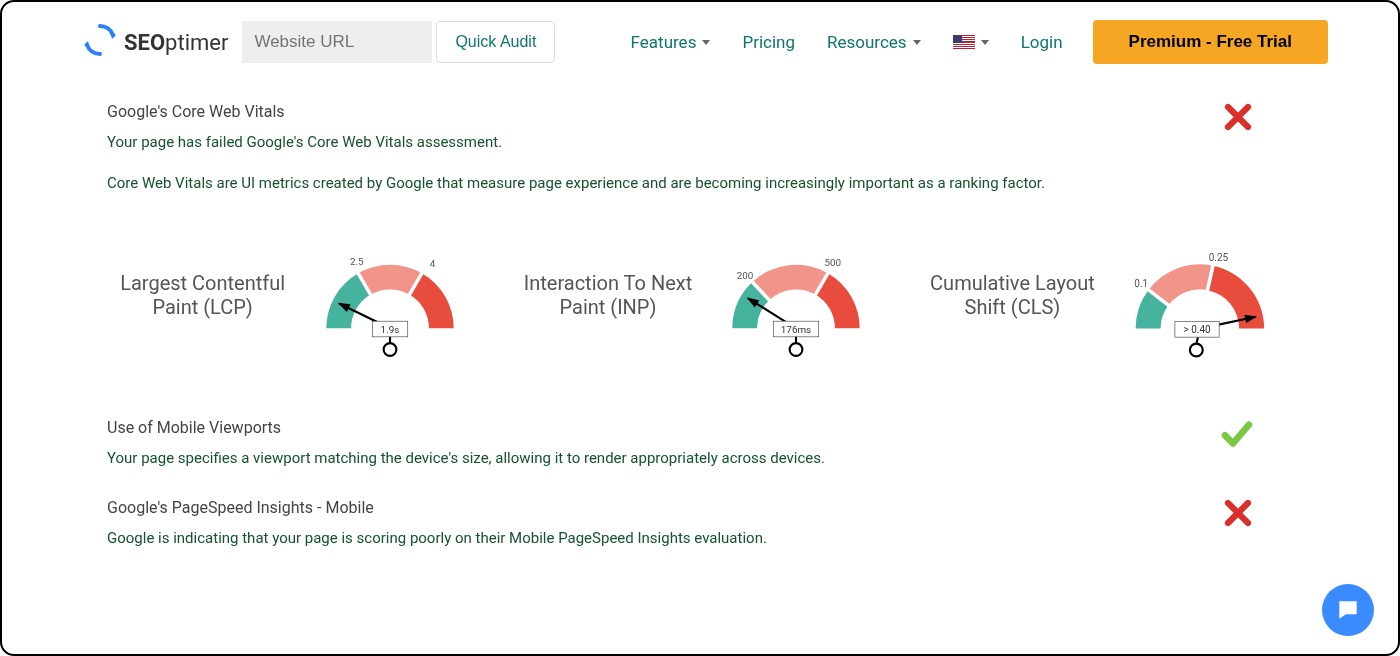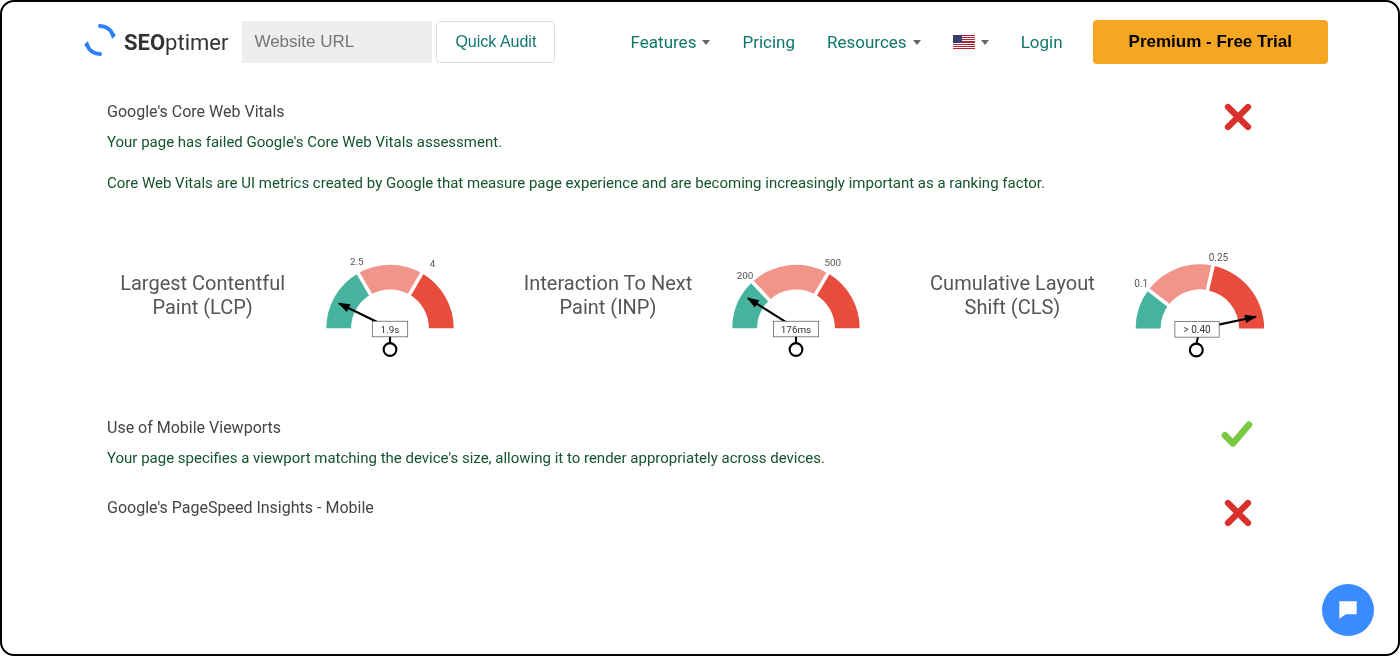--- a/index.html
+++ b/index.html
@@ -298,20 +298,21 @@
     <div class="section-desc">Your page specifies a viewport matching the device's size, allowing it to render appropriately across devices.</div>
   </div>
 
   <div class="section">
     <div class="section-title">Google's PageSpeed Insights - Mobile</div>
     <div class="status-icon">
       <svg width="30" height="30" viewBox="0 0 24 24">
         <path d="M4 4 L20 20 M20 4 L4 20" stroke="#d9302c" stroke-width="5" stroke-linecap="round"></path>
       </svg>
     </div>
+    <div class="section-desc">Google is indicating that your page is scoring poorly on their Mobile PageSpeed Insights evaluation.</div>
   </div>
 
 </div>
 
 <div class="chat-badge">
   <svg width="26" height="26" viewBox="0 0 24 24">
     <path d="M4 4h16v12H10l-6 4V4z" fill="#fff"></path>
   </svg>
 </div>
 

